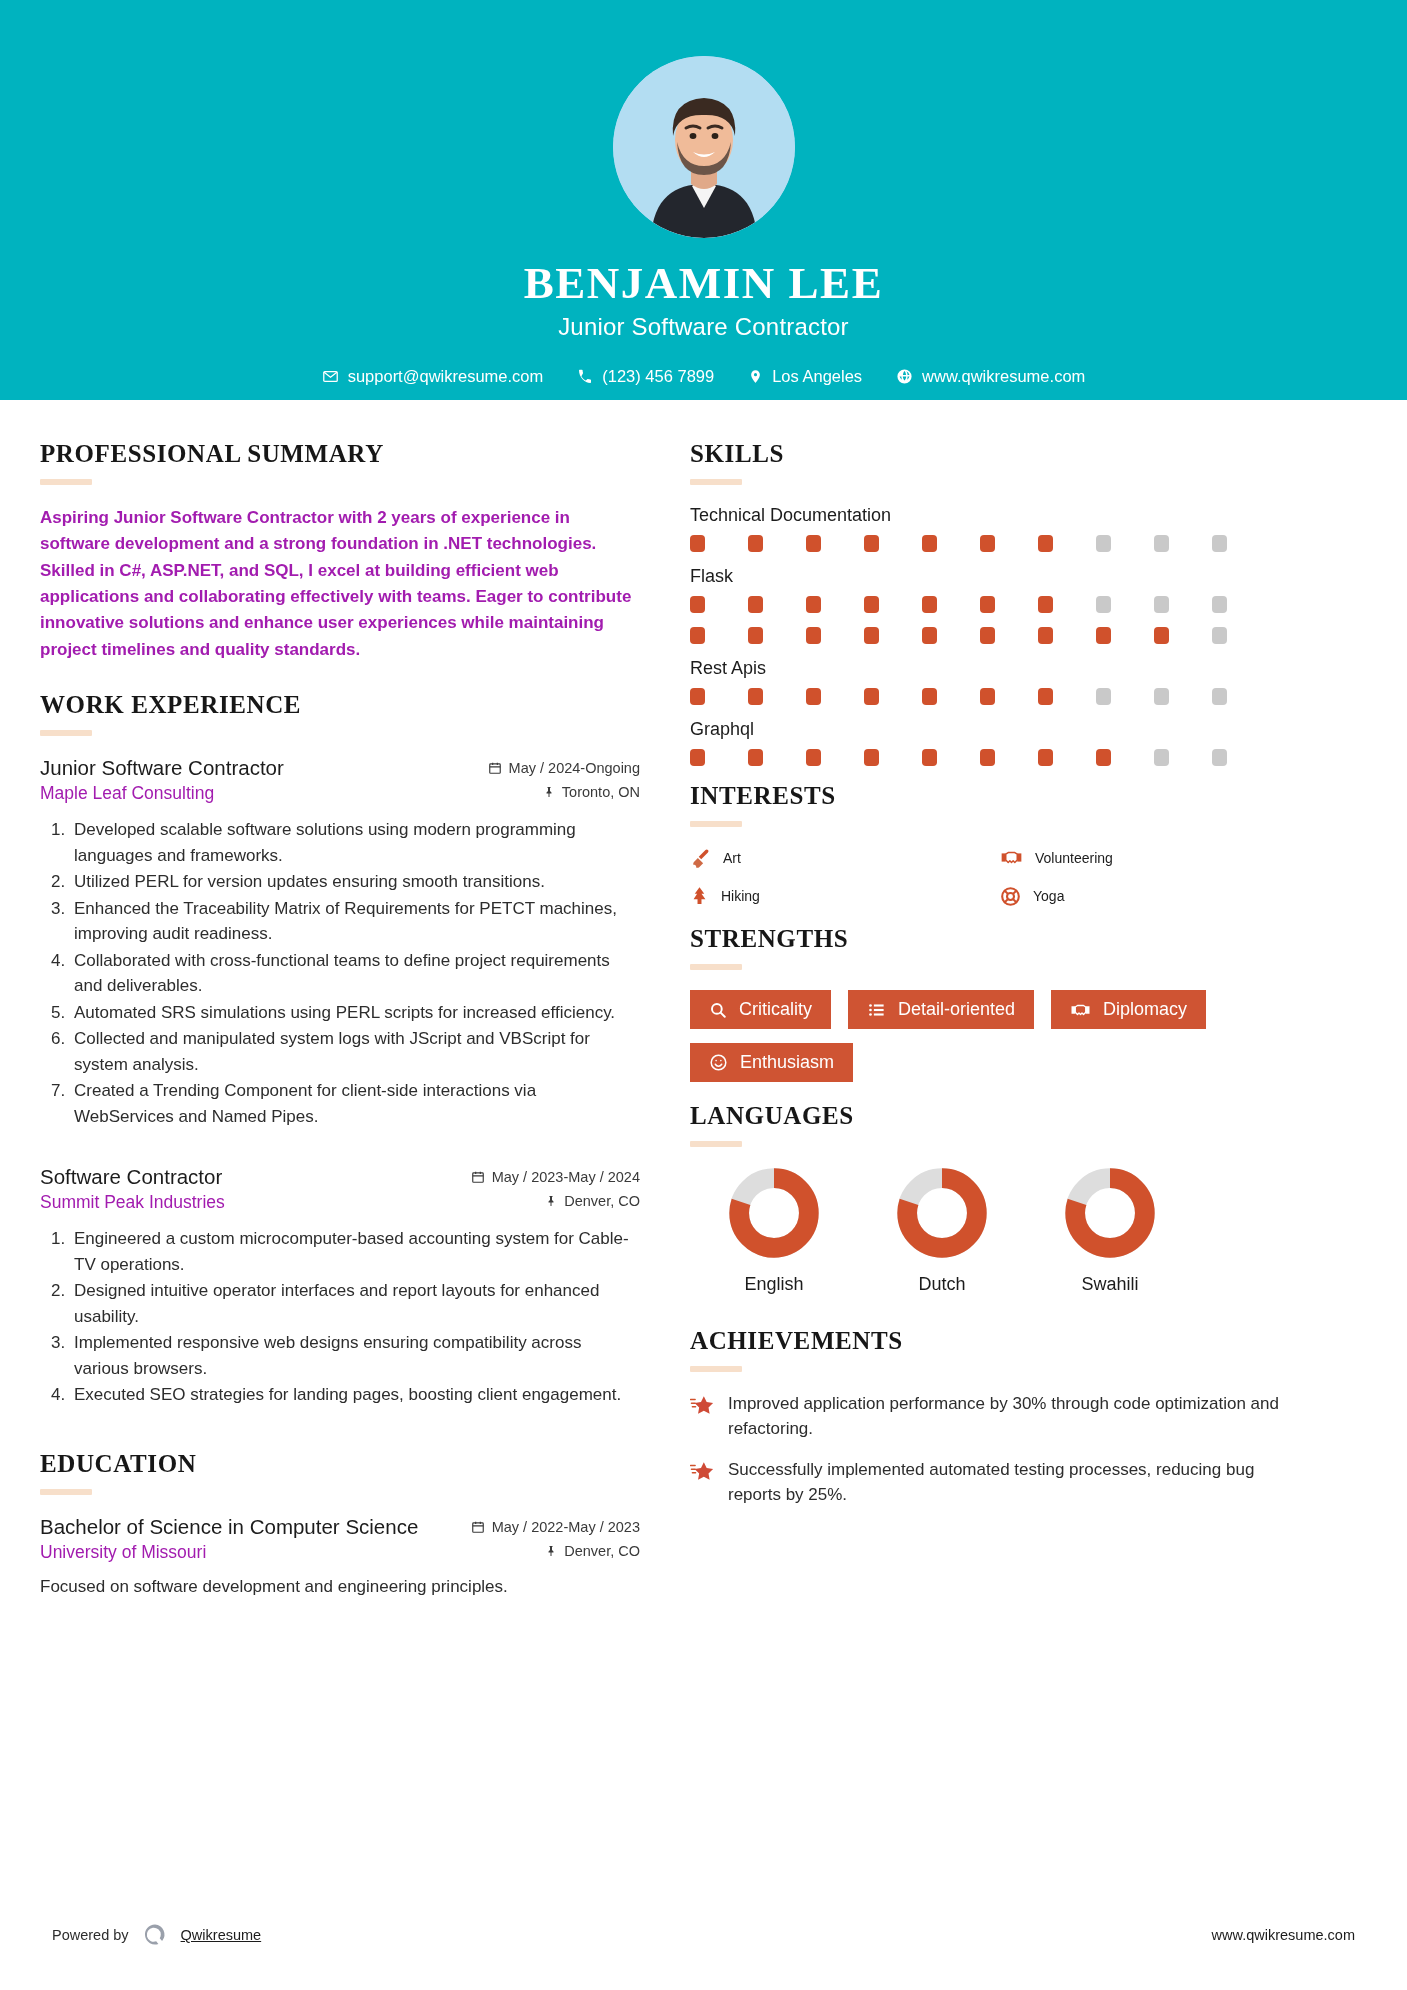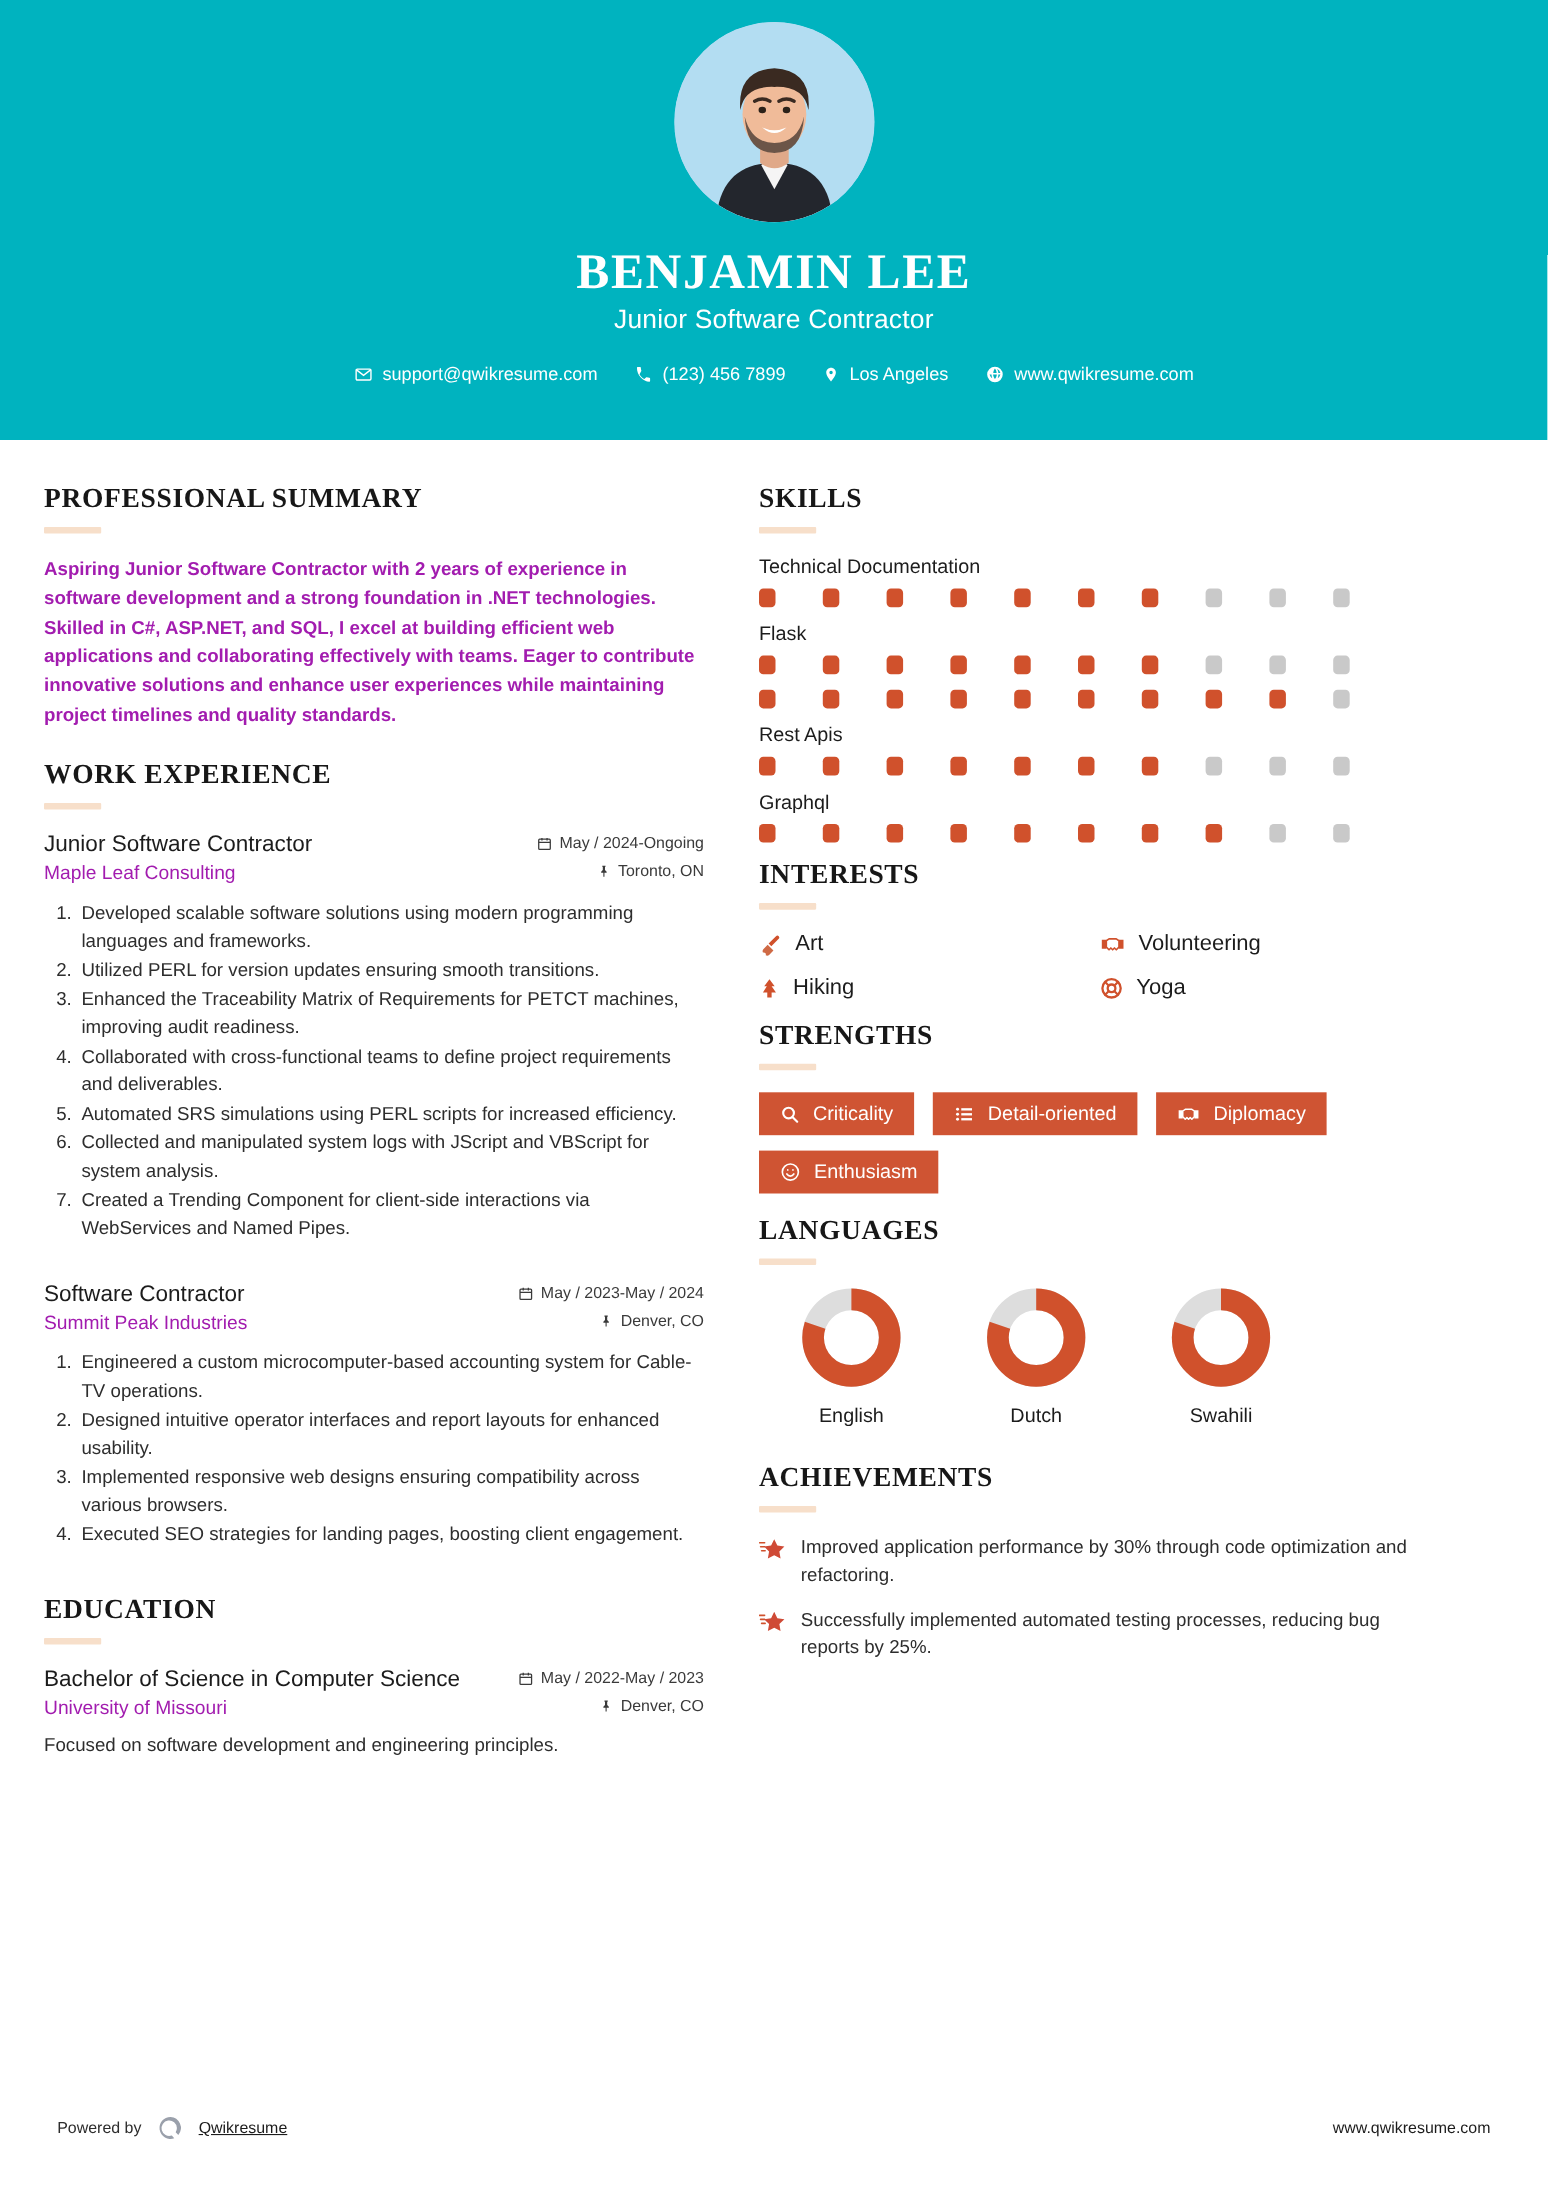--- a/index.html
+++ b/index.html
@@ -17,21 +17,21 @@
     overflow: hidden;
   }
 
   
   .header {
     background: #00b3bf;
     height: 400px;
     display: flex;
     flex-direction: column;
     align-items: center;
-    padding-top: 20px;
+    padding-top: 56px;
   }
   .avatar-wrap {
     width: 182px;
     height: 182px;
     border-radius: 50%;
     background: #b3ddf2;
     overflow: hidden;
     position: relative;
   }
   .avatar-svg { display: block; width: 182px; height: 182px; }
@@ -171,21 +171,21 @@
   .interest-grid {
     display: grid;
     grid-template-columns: 1fr 1fr;
     row-gap: 17px;
     margin-bottom: 10px;
   }
   .interest {
     display: flex;
     align-items: center;
     gap: 12px;
-    font-size: 20px;
+    font-size: 14px;
     color: #1c1c1c;
   }
   .interest svg { display:block; }
 
   
   .strength-rows { display: flex; flex-wrap: wrap; gap: 14px 17px; margin-bottom: 14px; }
   .chip {
     background: #cf5433;
     color: #ffffff;
     font-size: 18px;

